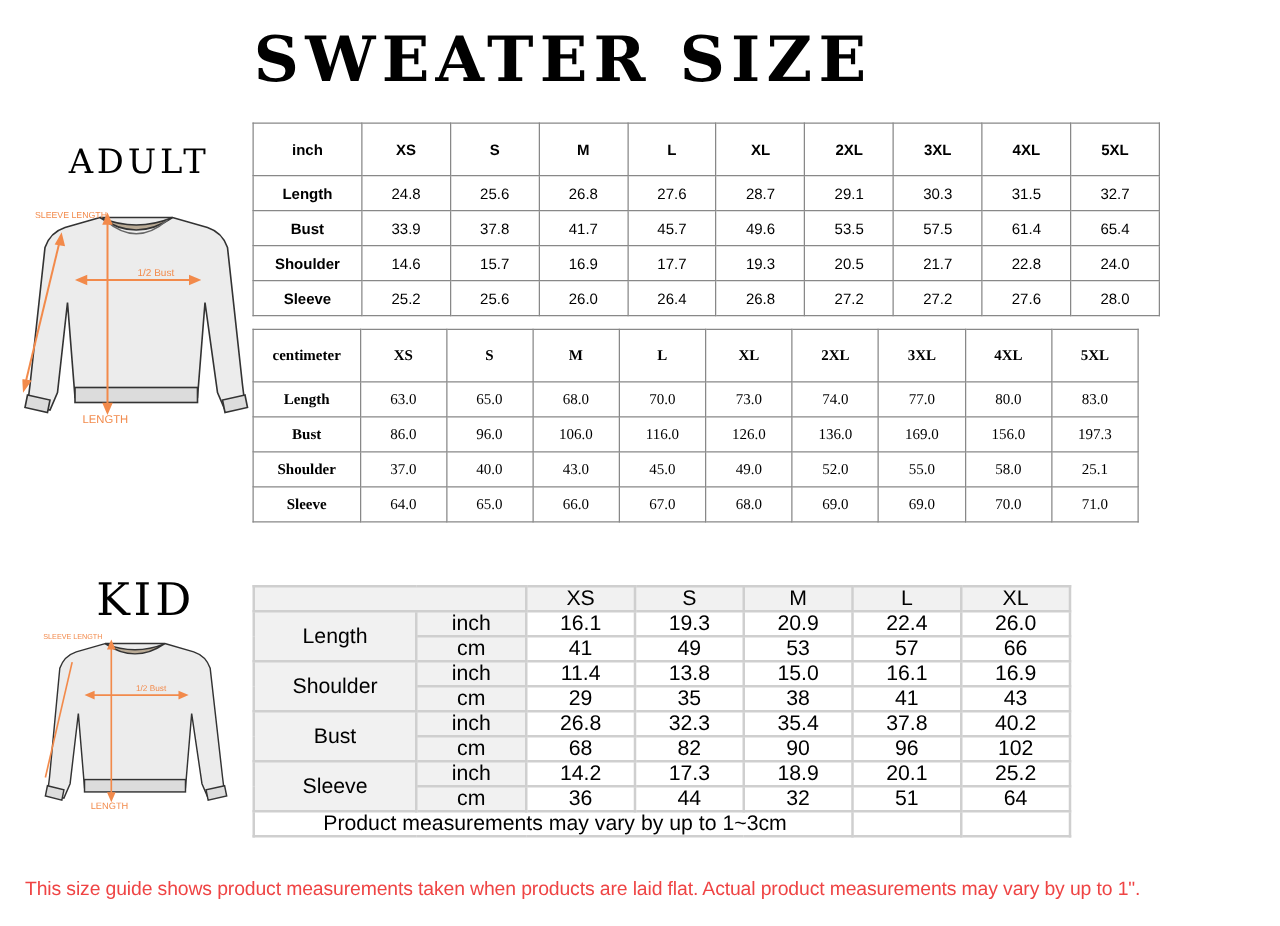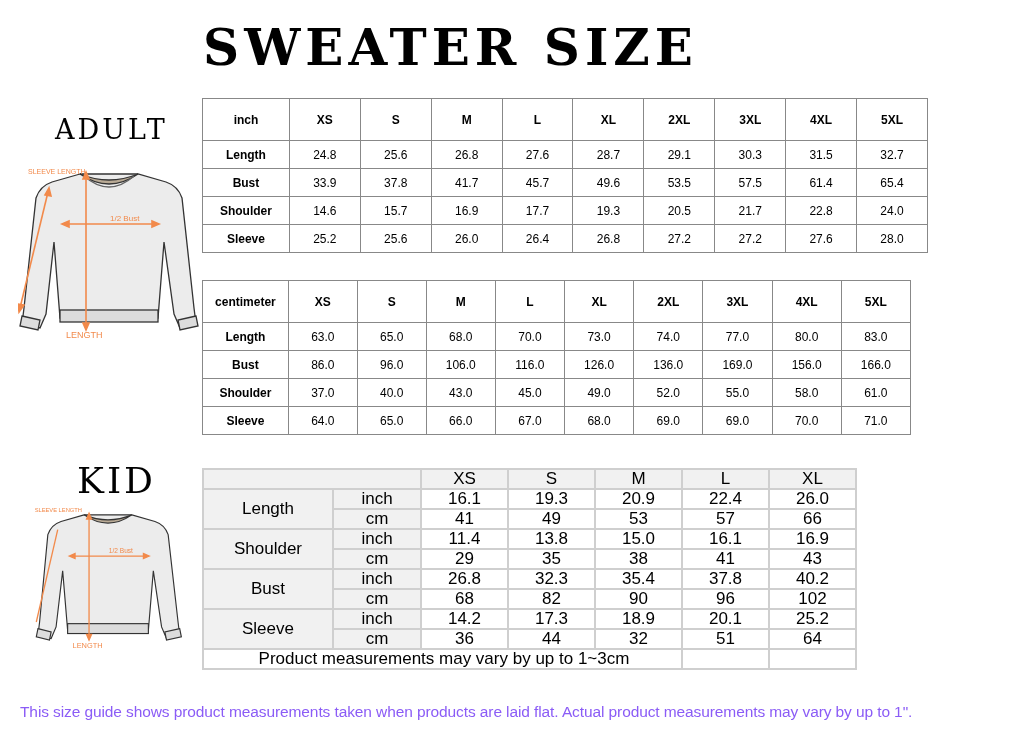--- a/index.html
+++ b/index.html
@@ -11,35 +11,35 @@
   .illus { position: absolute; }
   .adult-illus { left: 18px; top: 168px; width: 182px; height: 172px; }
   .kid-illus { left: 33px; top: 505px; width: 150px; height: 145px; }
 
   table.adult { position: absolute; border-collapse: collapse; font-size: 12px; font-weight: normal; }
   table.adult td { border: 1px solid #888; text-align: center; padding: 0; height: 27px; }
   table.adult tr.head td { height: 41px; font-weight: bold; }
   table.adult td.rowlabel { font-weight: bold; }
   table.adult td.unit { font-weight: bold; }
   #adult-inch { left: 202px; top: 98px; width: 726px; }
-  #adult-cm { left: 202px; top: 280px; width: 709px; }
+  #adult-cm { left: 202px; top: 263px; width: 709px; font-family: Liberation Serif, serif; }
   table.adult col.c0 { width: 87px; }
   table.adult col.cx { width: 71px; }
 
   table.kid { position: absolute; left: 202px; top: 468px; border-collapse: collapse; font-size: 17px; border: 1px solid #b8b8b8; }
   table.kid td { border: 2px solid #cfcfcf; padding: 0; height: 18px; line-height: 18px; text-align: center; }
   table.kid td.gray { background: #f1f1f1; }
   table.kid td.measure { font-size: 17px; background: #f1f1f1; }
   table.kid td.unit { background: #f1f1f1; }
   table.kid td.note { text-align: center; padding-left: 3px; font-size: 17px; }
   table.kid col.k0 { width: 130px; }
   table.kid col.k1 { width: 88px; }
   table.kid col.k2 { width: 87px; }
 
-  .footer { position: absolute; left: 20px; top: 703px; font-size: 15.5px; color: #8b5cf6; white-space: nowrap; letter-spacing: -0.1px; }
+  .footer { position: absolute; left: 20px; top: 703px; font-size: 15.5px; color: #ef4444; white-space: nowrap; letter-spacing: -0.1px; }
 </style>
 </head>
 <body>
 
 <div class="title">SWEATER SIZE</div>
 
 <div class="section-label adult-label">ADULT</div>
 
 <svg class="illus adult-illus" viewBox="0 0 182 172">
   <g stroke="#333" stroke-width="1.3" fill="#ececec">
@@ -184,33 +184,33 @@
   <tr>
     <td class="rowlabel">Bust</td>
     <td>86.0</td>
     <td>96.0</td>
     <td>106.0</td>
     <td>116.0</td>
     <td>126.0</td>
     <td>136.0</td>
     <td>169.0</td>
     <td>156.0</td>
-    <td>166.0</td>
+    <td>197.3</td>
   </tr>
   <tr>
     <td class="rowlabel">Shoulder</td>
     <td>37.0</td>
     <td>40.0</td>
     <td>43.0</td>
     <td>45.0</td>
     <td>49.0</td>
     <td>52.0</td>
     <td>55.0</td>
     <td>58.0</td>
-    <td>61.0</td>
+    <td>25.1</td>
   </tr>
   <tr>
     <td class="rowlabel">Sleeve</td>
     <td>64.0</td>
     <td>65.0</td>
     <td>66.0</td>
     <td>67.0</td>
     <td>68.0</td>
     <td>69.0</td>
     <td>69.0</td>

